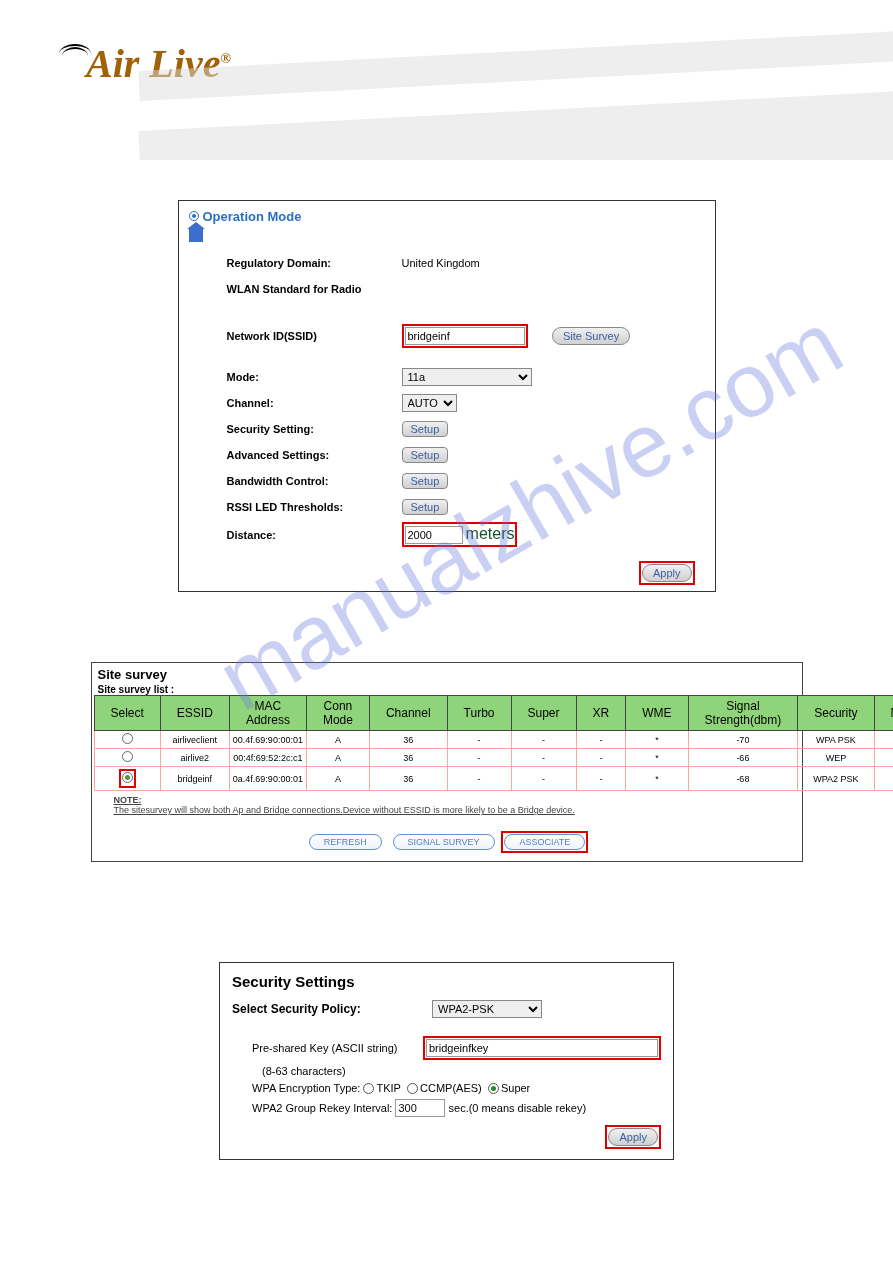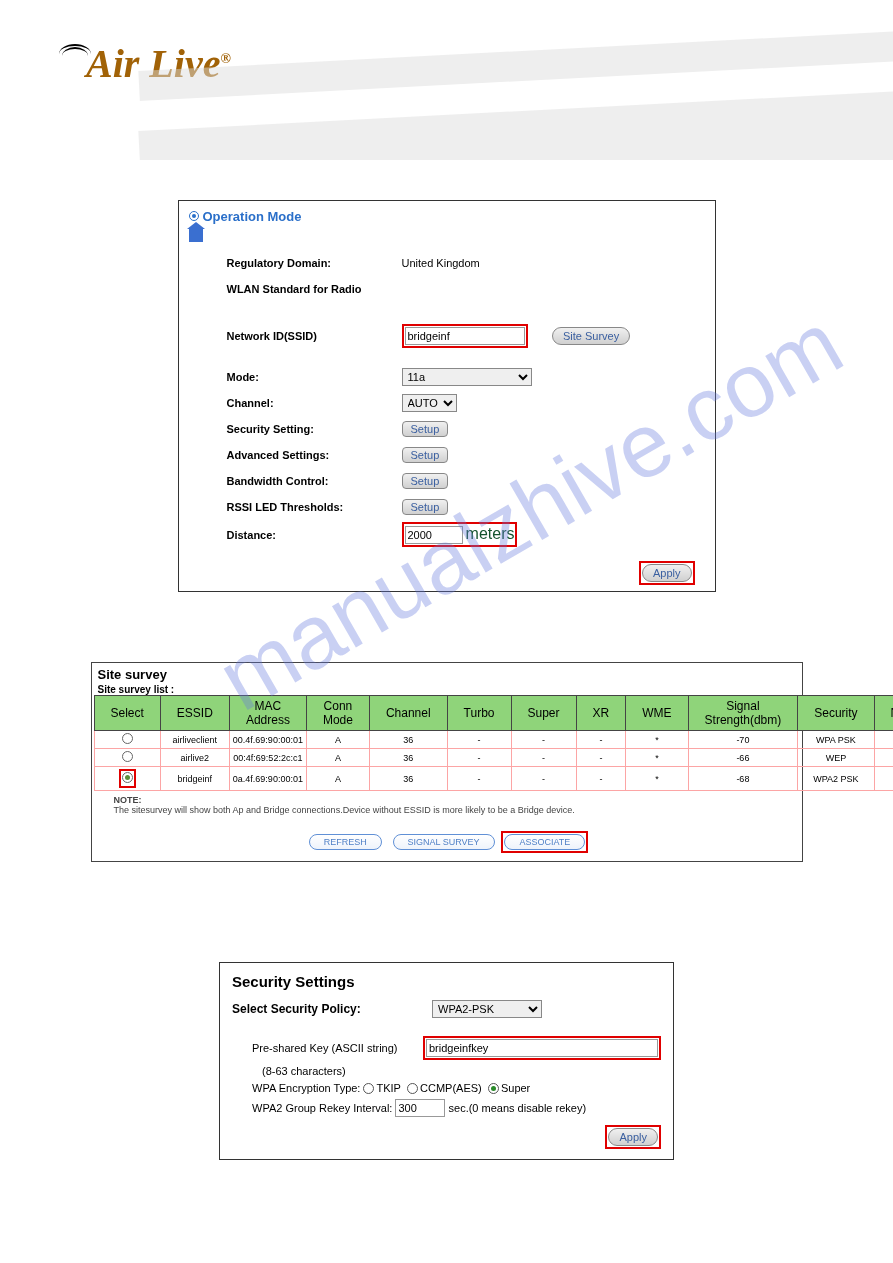--- a/index.html
+++ b/index.html
@@ -104,21 +104,21 @@
     width: 712px; margin: 70px auto; border:1px solid #444;
     font-size:10px; padding:2px 2px 8px 2px;
   }
   .panel2 h3{margin:2px 4px;font-size:13px;}
   .sublbl{margin:0 4px;font-size:10px;font-weight:bold;}
   table.survey{width:100%;border-collapse:collapse;font-size:9px;}
   table.survey th{background:#8fd47a;border:1px solid #444;padding:3px 16px;font-weight:normal;font-size:12px;}
   table.survey td{border:1px solid #fca5a5;padding:2px;text-align:center;}
   .radio-c{display:inline-block;width:11px;height:11px;border:1px solid #666;border-radius:50%;position:relative;background:#fff;}
   .radio-c.sel::after{content:'';position:absolute;top:2px;left:2px;width:5px;height:5px;background:#5a8f3a;border-radius:50%;}
-  .note-row{font-size:9px;padding:4px 20px;color:#444;}
+  .note-row{font-size:9px;padding:4px 20px;color:#444;text-decoration:underline;}
   .survey-btns{text-align:center;margin-top:12px;}
   .pill-btn{
     display:inline-block;border:1px solid #6090d6;border-radius:11px;
     padding:2px 14px;font-size:9px;color:#5080c6;background:linear-gradient(#fff,#eef3fb);
     margin:0 4px;cursor:pointer;
   }
 
   .panel3 {
     width:455px;margin:100px auto 230px auto;border:1px solid #333;
     font-size:12px;padding:10px 12px;position:relative;

